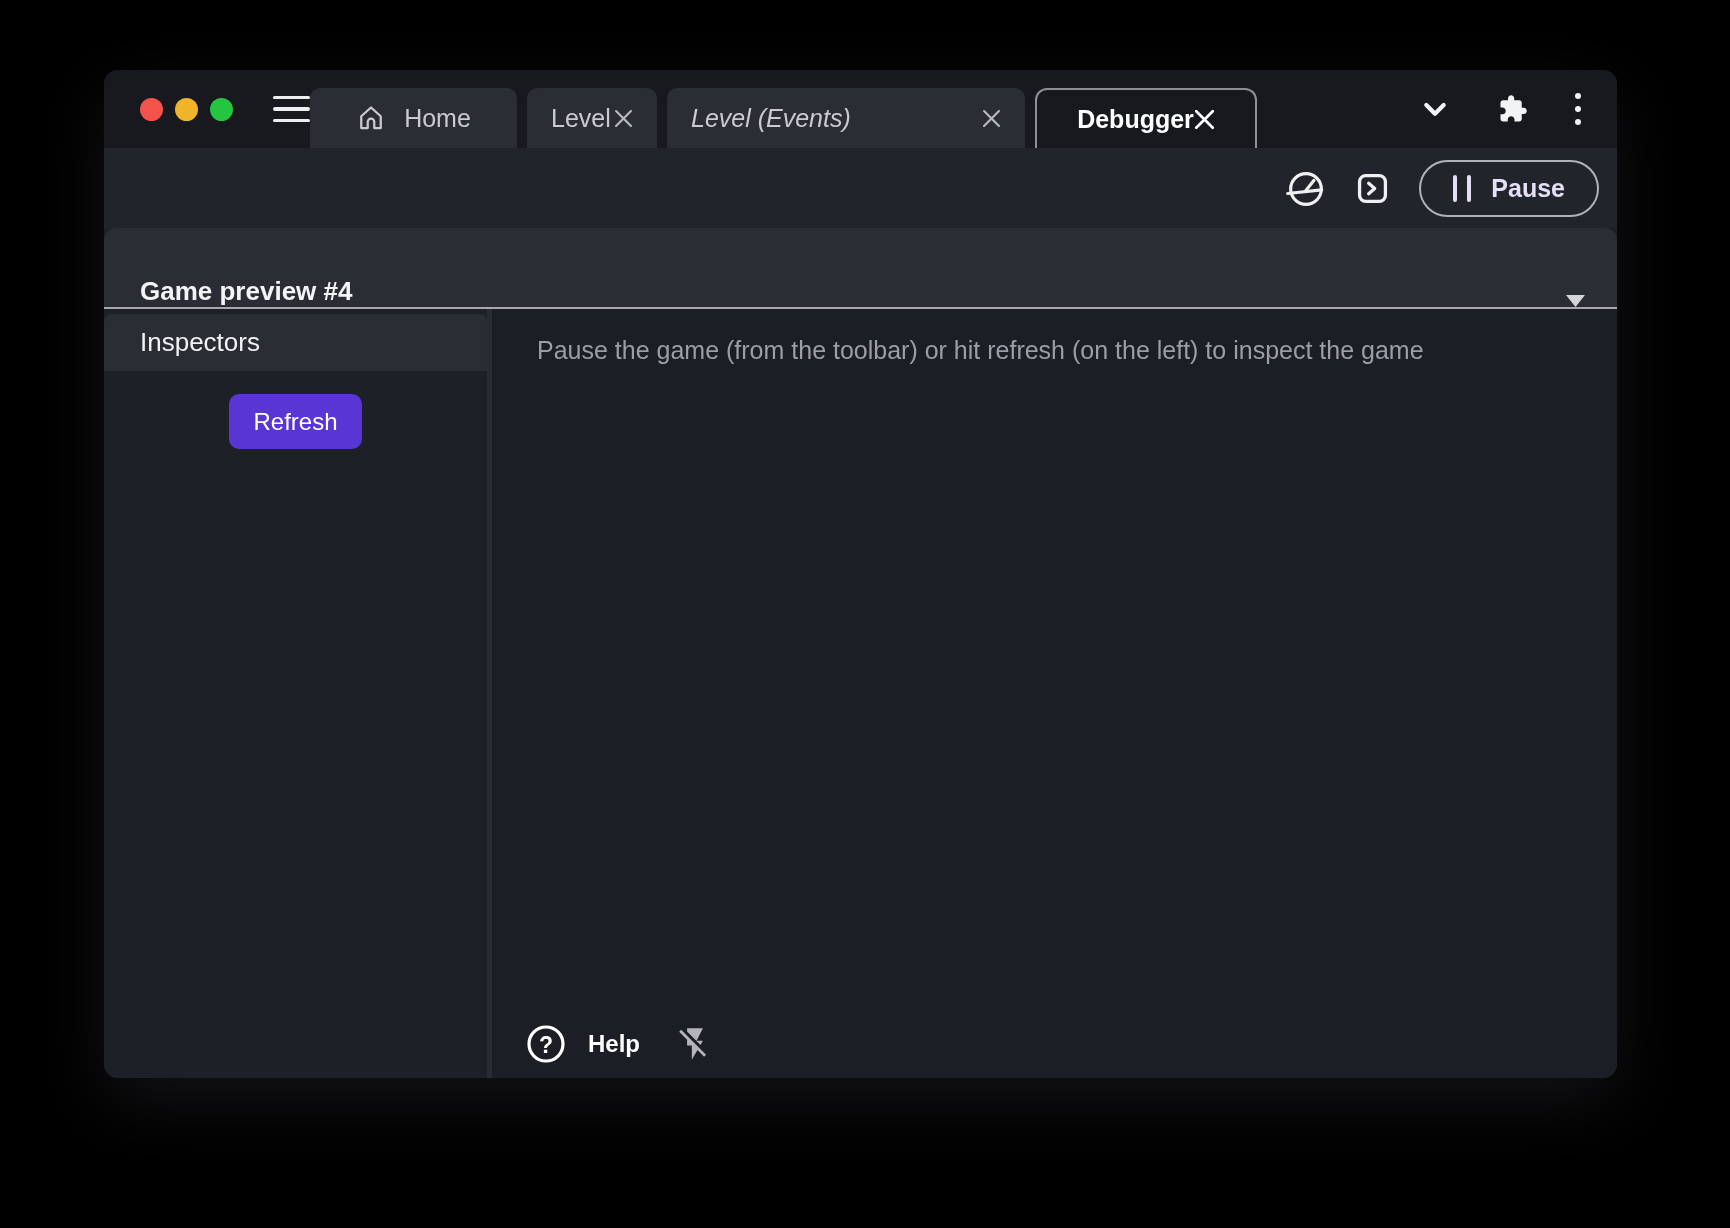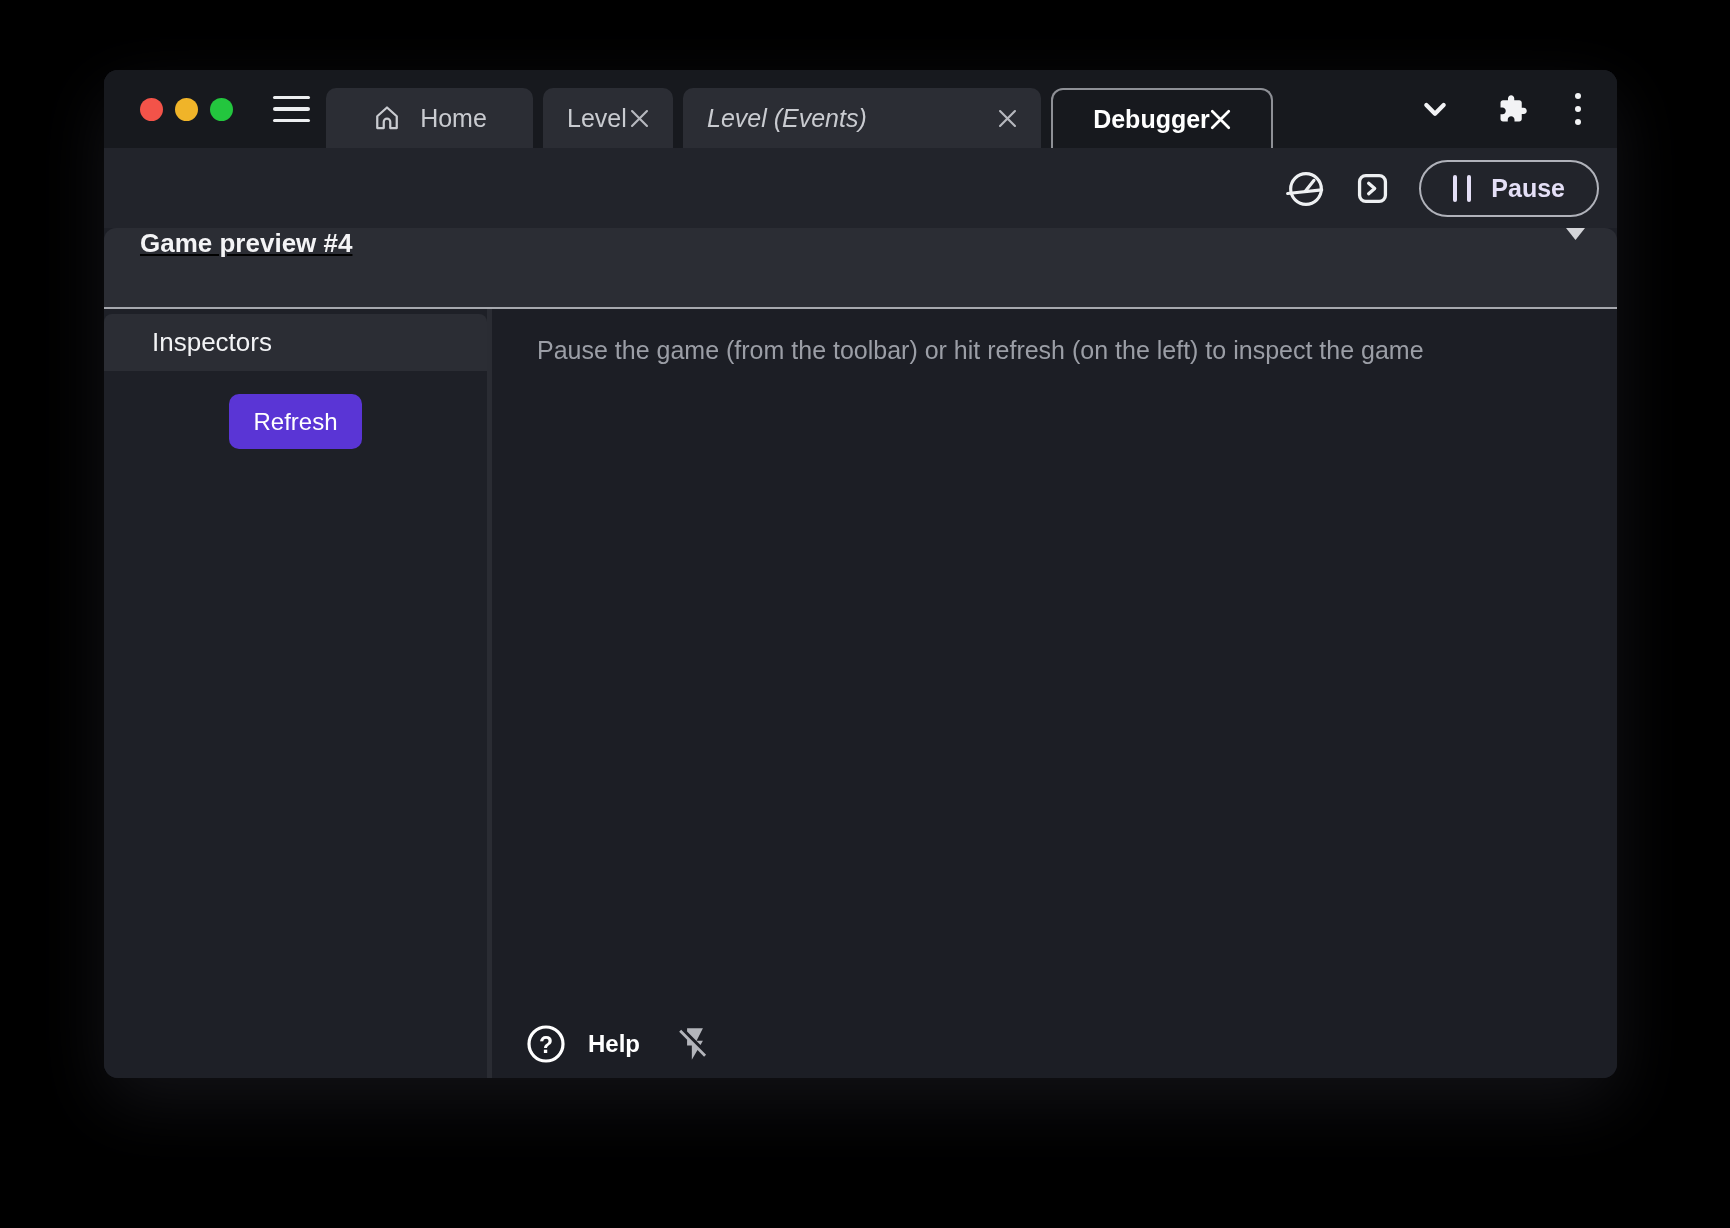--- a/index.html
+++ b/index.html
@@ -19,21 +19,21 @@
   .lights { display:flex; gap:12px; align-items:center; }
   .light { width:23px; height:23px; border-radius:50%; cursor:pointer; }
   .light.red { background:#f35349; }
   .light.yellow { background:#f0b429; }
   .light.green { background:#23c63e; }
 
   .hamburger { margin-left:40px; width:37px; display:flex; flex-direction:column;
                gap:8px; cursor:pointer; }
   .hamburger span { display:block; height:3.5px; background:#eceef0; border-radius:2px; }
 
-  .tabs { display:flex; align-self:flex-end; margin-left:16px; gap:10px; height:60px; }
+  .tabs { display:flex; align-self:flex-end; gap:10px; height:60px; }
   .tab { display:flex; align-items:center; background:#2b2d34; color:#c9cbd0;
          font-size:25px; border-radius:10px 10px 0 0; cursor:pointer; }
   .tab.home { width:207px; justify-content:center; gap:18px; }
   .tab.with-close { justify-content:space-between; padding:8px 24px; }
   .tab.lvl { width:130px; }
   .tab.lvl-events { width:358px;font-style:italic; }
   .tab.active { width:222px; background:transparent; border:2px solid #8e9096;
                 border-bottom:none; border-radius:12px 12px 0 0; color:#ffffff;
                 font-weight:bold; padding:0 28px;justify-content:center; }
   .tab .close-x { display:flex; align-items:center; cursor:pointer; }
@@ -54,32 +54,32 @@
   .pause-btn { display:flex; align-items:center; gap:20px; height:57px; padding:0 32px;
                border:2px solid #b0b2ba; border-radius:29px; background:transparent;
                color:#e4dff6; font-size:25px; font-weight:bold; cursor:pointer;
                font-family:inherit; }
   .pause-bars { display:flex; gap:10px; }
   .pause-bars span { display:block; width:4px; height:27px; background:#e4dff6;
                      border-radius:2px; }
 
   
   .preview-header { height:81px; background:#2b2d34; border-bottom:2px solid #a6a8ae;
-                    border-radius:12px 12px 0 0; display:flex; align-items:flex-start;
-                    padding:0 32px 0 36px; flex:0 0 auto; cursor:pointer;text-decoration:underline; }
+                    border-radius:12px 12px 0 0; display:flex; align-items:flex-end;
+                    padding:0 32px 0 36px; flex:0 0 auto; cursor:pointer; }
   .preview-title { font-size:26px; font-weight:bold; color:#f4f4f6; }
   .preview-caret { margin-left:auto; display:flex; align-items:center; cursor:pointer; }
 
   
   .body { flex:1; display:flex; min-height:0; }
   .sidebar { width:383px; background:#1e2027; display:flex; flex-direction:column;
              flex:0 0 auto; }
   .inspectors-header { margin-top:5px; height:57px; background:#2b2d34;
                        border-radius:8px 8px 0 0; display:flex; align-items:center;
-                       padding-left:48px; font-size:26px; color:#f2f3f5; }
+                       padding-left:36px; font-size:26px; color:#f2f3f5; }
   .refresh-btn { margin:23px auto 0; width:133px; height:55px; background:#5a35d5;
                  border:none; border-radius:10px; color:#ffffff; font-weight:normal;
                  font-size:24px; cursor:pointer; font-family:inherit; }
 
   .divider { width:5px; background:#2a2c33; flex:0 0 auto; cursor:col-resize; }
 
   .main { flex:1; background:#1c1e25; display:flex; flex-direction:column; min-width:0; }
   .message { padding:26px 24px 0 45px; color:#9b9ea6; font-size:25px; line-height:30px; }
   .main .spacer { flex:1; }
   .help-row { display:flex; align-items:center; padding:0 0 14px 34px; }

